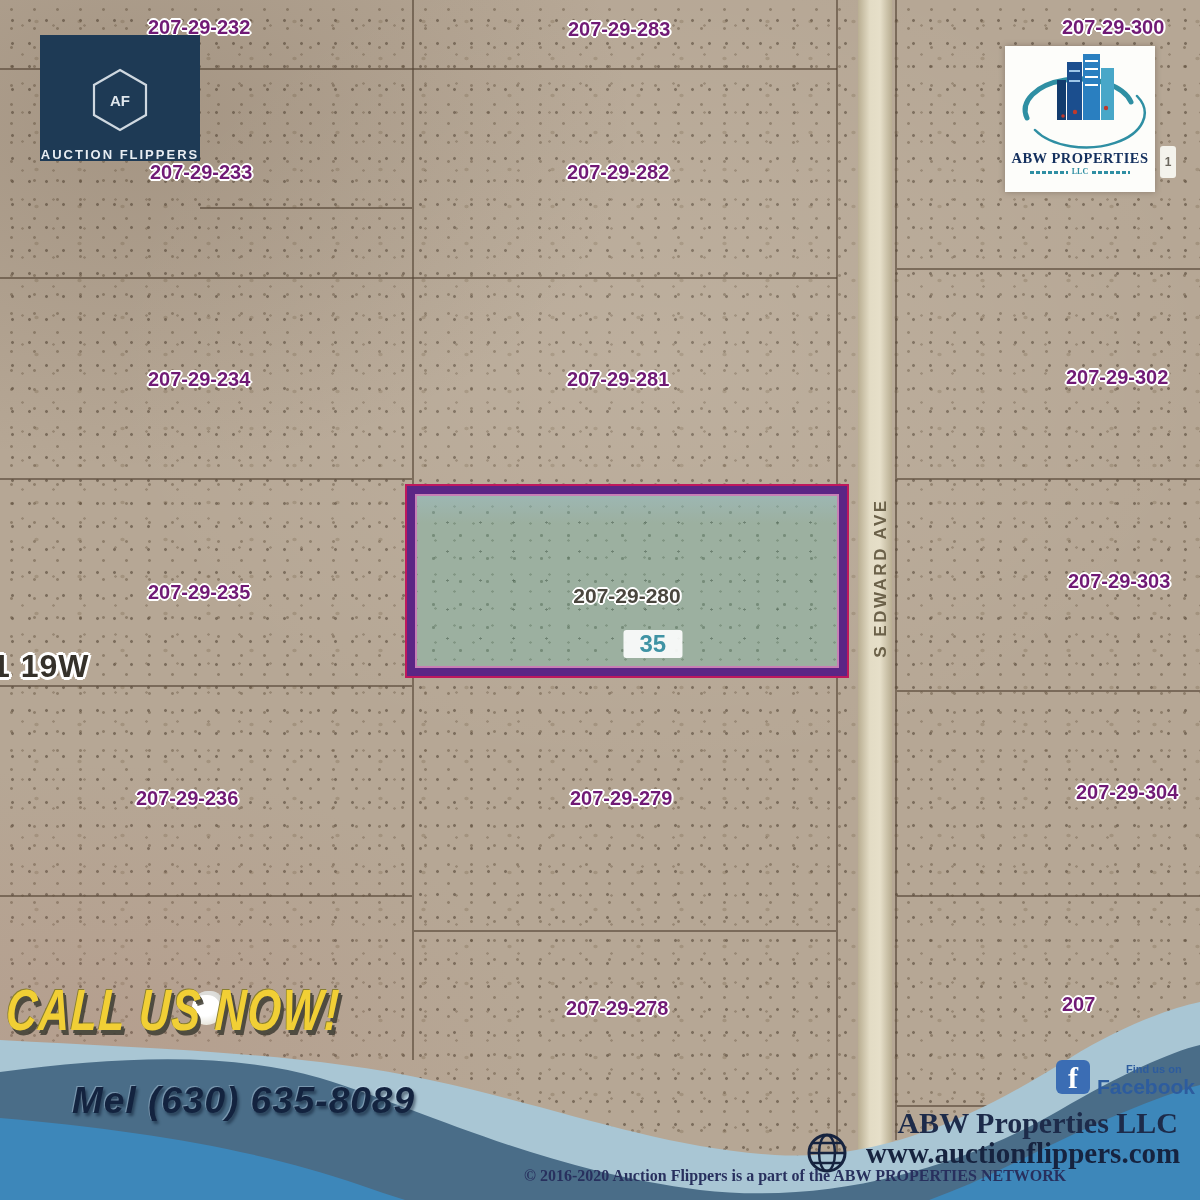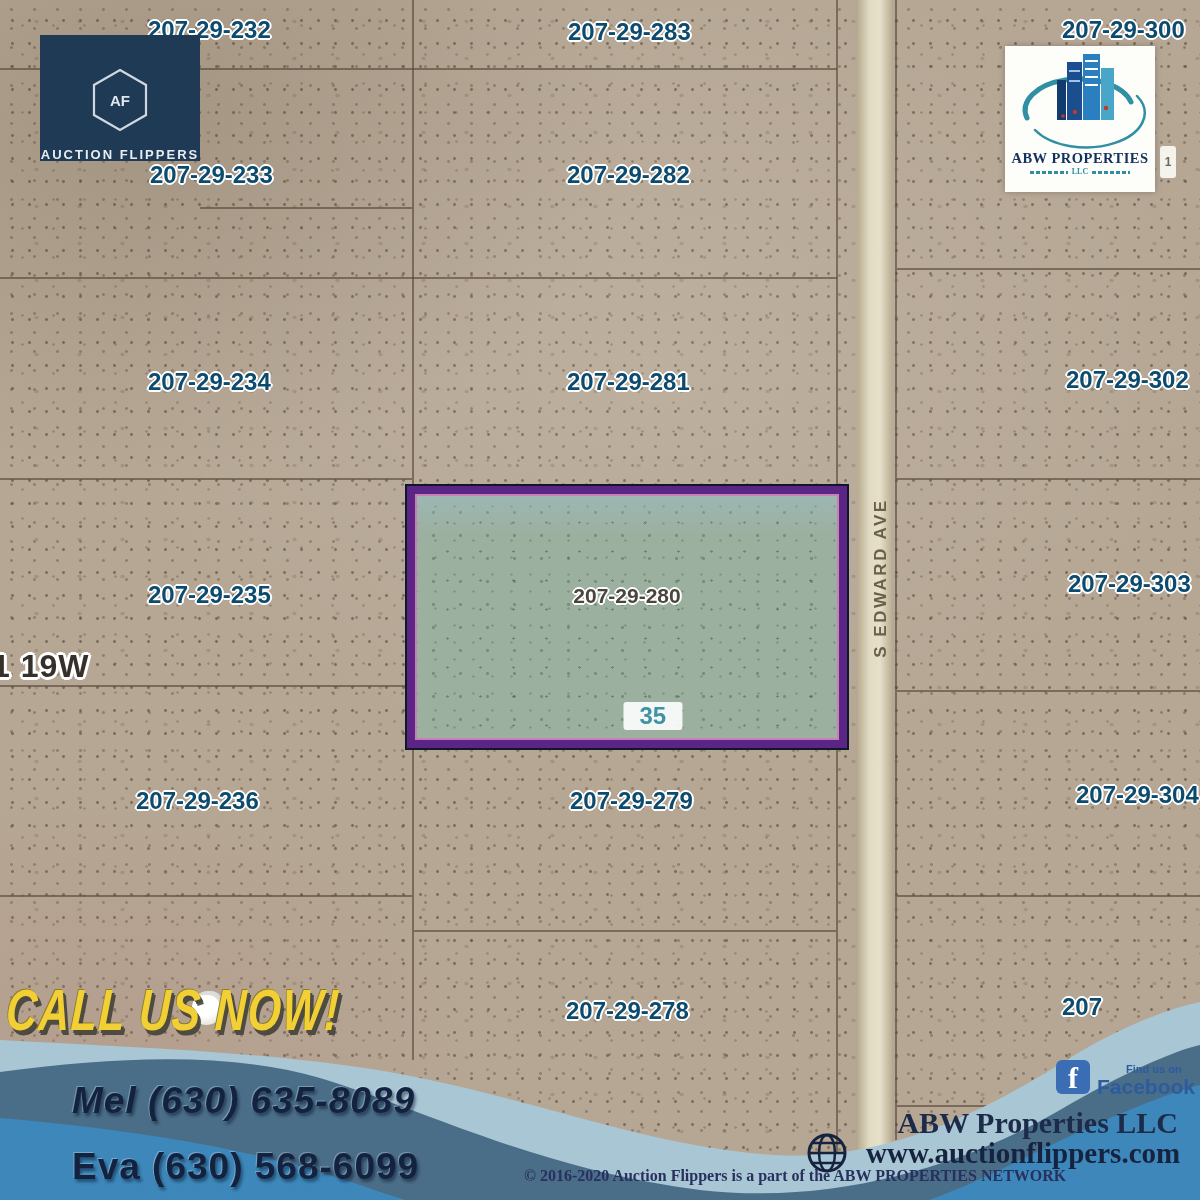--- a/index.html
+++ b/index.html
@@ -24,40 +24,40 @@
   .gl{position:absolute;background:rgba(86,70,54,.62);z-index:2;}
   .glv{width:2px;} .glh{height:2px;}
 
   .road{position:absolute;left:858px;top:0;width:34px;height:1155px;z-index:2;
     background:linear-gradient(90deg,#b9ae92,#e3dcc5 35%,#e6dfc9 65%,#b9ae92);}
   .road-label{position:absolute;left:776px;top:568px;width:210px;text-align:center;
     transform:rotate(-90deg);font-size:17px;font-weight:bold;letter-spacing:2.5px;
     color:#6b6149;z-index:3;}
 
   
-  .hl-outer{position:absolute;left:405px;top:484px;width:444px;height:266px;
-    background:#0f172a;z-index:3;}
+  .hl-outer{position:absolute;left:405px;top:484px;width:444px;height:194px;
+    background:#be185d;z-index:3;}
   .hl-mid{position:absolute;inset:2px;background:#5b2585;}
   .hl-inner{position:absolute;inset:8px;border:2px solid #c77fb5;background-color:#9cb0a0;
     background-image:
       linear-gradient(rgba(158,190,200,.45), rgba(158,190,200,0) 16%),
       radial-gradient(rgba(58,82,60,.38) 1.3px, transparent 2px),
       radial-gradient(rgba(58,82,60,.28) 1px, transparent 1.6px),
       radial-gradient(rgba(40,60,45,.4) 1px, transparent 1.5px);
     background-size:100% 100%,27px 23px,19px 17px,33px 29px;
     background-position:0 0,3px 5px,9px 2px,14px 12px;}
   .hl-label{position:absolute;left:0;right:0;top:88px;text-align:center;
     font-size:21px;font-weight:bold;color:#4a463e;
     text-shadow:-2px 0 0 #fff,2px 0 0 #fff,0 -2px 0 #fff,0 2px 0 #fff,
       -1px -1px 0 #fff,1px 1px 0 #fff,1px -1px 0 #fff,-1px 1px 0 #fff;}
   .hl-lot{position:absolute;left:50%;bottom:8px;transform:translateX(-6%);
     font-size:24px;font-weight:bold;color:#3f93a4;background:rgba(255,255,255,.9);
     padding:0 16px;border-radius:3px;}
 
-  .parcel-label{position:absolute;font-size:24px;font-weight:bold;color:#0c4a6e;
+  .parcel-label{position:absolute;font-size:20px;font-weight:bold;color:#701a75;
     white-space:nowrap;z-index:3;
     text-shadow:-2px 0 0 #fff,2px 0 0 #fff,0 -2px 0 #fff,0 2px 0 #fff,
       -1px -1px 0 #fff,1px 1px 0 #fff,1px -1px 0 #fff,-1px 1px 0 #fff;}
 
   .township{position:absolute;left:-8px;top:648px;font-size:32px;font-weight:bold;
     color:#35312a;z-index:3;letter-spacing:1px;
     text-shadow:-3px 0 0 #fff,3px 0 0 #fff,0 -3px 0 #fff,0 3px 0 #fff,
       -2px -2px 0 #fff,2px 2px 0 #fff,2px -2px 0 #fff,-2px 2px 0 #fff;}
 
   .edge-partial{position:absolute;left:1160px;top:146px;width:16px;height:32px;
@@ -207,21 +207,20 @@
   </div>
 
   <svg class="wave" viewBox="0 0 1200 200" preserveAspectRatio="none">
     <path d="M0,40 C140,48 300,52 430,80 C560,108 660,148 775,155 C890,162 990,108 1070,58 C1120,27 1170,8 1200,2 L1200,200 L0,200 Z" fill="#a9c6d4"></path>
     <path d="M0,72 C120,56 230,52 320,78 C420,108 540,170 700,190 C830,205 960,168 1060,110 C1120,75 1170,52 1200,45 L1200,200 L0,200 Z" fill="#4a6d88"></path>
     <path d="M0,118 C140,130 260,150 360,185 C440,213 520,235 640,242 C780,250 900,220 1010,165 C1090,125 1160,95 1200,85 L1200,200 L0,200 Z" fill="#3d87ba"></path>
   </svg>
 
   <div class="call-now">CALL US NOW!</div>
   <div class="phone p0">Mel (630) 635-8089</div>
-  <div class="phone p1">Eva (630) 568-6099</div>
 
   <div class="fb-badge">
     <div class="fb-icon">f</div>
     <div>
       <div class="fb-small">Find us on</div>
       <div class="fb-big">Facebook</div>
     </div>
   </div>
   <div class="company">ABW Properties LLC</div>
   <div class="webrow">

